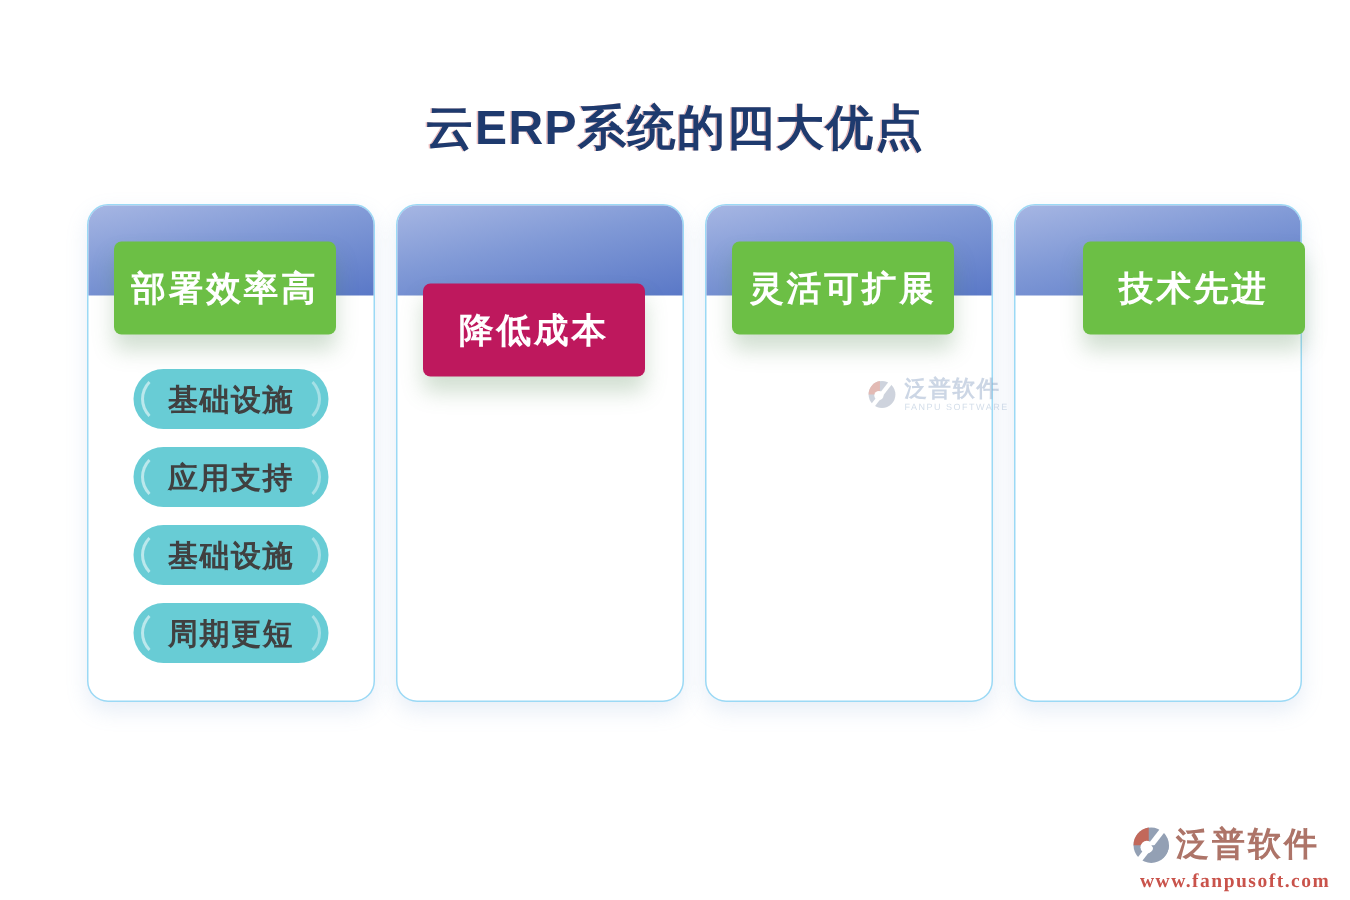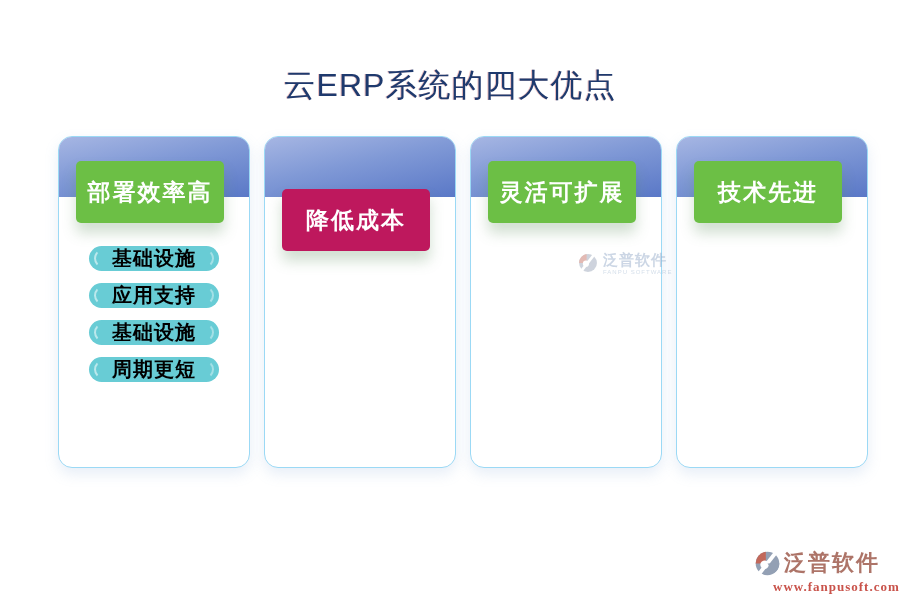--- a/index.html
+++ b/index.html
@@ -2,21 +2,21 @@
 <html><head>
 <meta charset="utf-8">
 <style>
   html,body { margin:0; padding:0; }
   body {
     width:900px; height:600px; background:#ffffff; position:relative;
     overflow:hidden; font-family:"Liberation Sans", sans-serif;
   }
   .title {
     position:absolute; top:64px; left:0; width:900px; text-align:center;
-    font-size:32px; font-weight:normal; color:#1e3a6e; letter-spacing:1px;
+    font-size:32px; font-weight:bold; color:#1e3a6e; letter-spacing:1px;
     text-shadow:-1px 0 0 rgba(195,70,70,0.35);
   }
   .cols {
     position:absolute; left:58px; top:136px; display:flex; gap:14px;
   }
   .card {
     width:190px; height:330px; background:#ffffff;
     border:1px solid #9bd9f5; border-radius:14px; position:relative;
     box-shadow:0 6px 14px rgba(120,160,210,0.18);
   }
@@ -28,21 +28,21 @@
     position:absolute; top:24px; left:17px; width:148px; height:62px;
     border-radius:5px; color:#ffffff; font-size:23px; font-weight:bold;
     display:flex; align-items:center; justify-content:center;
     letter-spacing:2px; box-shadow:0 10px 14px rgba(90,140,90,0.28);
   }
   .pills {
     position:absolute; top:109px; left:0; width:100%;
     display:flex; flex-direction:column; gap:12px; align-items:center;
   }
   .pill {
-    width:130px; height:25px; border-radius:21px; color:#000000;
+    width:130px; height:40px; border-radius:21px; color:#404040;
     font-size:20px; font-weight:bold; display:flex; align-items:center;
     justify-content:center; letter-spacing:1px; position:relative;
   }
   .pill::before {
     content:""; position:absolute; top:3px; bottom:3px; left:5px; right:5px;
     border-radius:18px; border:2px solid transparent;
     border-left-color:rgba(255,255,255,0.55);
     border-right-color:rgba(255,255,255,0.40);
   }
   .wm-center {
@@ -52,21 +52,21 @@
   .wm-center .txt { display:flex; flex-direction:column; line-height:1; }
   .wm-center .brand { font-size:15px; font-weight:bold; color:#8fa6c6; letter-spacing:1px; }
   .wm-center .sub { font-size:6px; color:#9fb6d0; letter-spacing:1px; margin-top:2px; }
   .wm-bottom { position:absolute; left:754px; top:548px; }
   .wm-bottom .row { display:flex; align-items:center; gap:3px; }
   .wm-bottom .brand {
     font-size:22px; font-weight:bold; color:#ad7468; letter-spacing:2px;
   }
   .wm-bottom .url {
     font-size:13px; font-weight:bold; color:#c9534b; letter-spacing:1px;
-    font-family:"Liberation Serif", serif; margin-top:1px; margin-left:19px;
+    font-family:"Liberation Serif", serif; margin-top:1px; margin-left:6px;
   }
   .logo { display:inline-block; }
 </style>
 </head>
 <body>
 
 <div class="title">云ERP系统的四大优点</div>
 
 <div class="cols">
 
@@ -86,21 +86,21 @@
     <div class="ghead" style="background-color: #be185d; margin-top: 28px;">降低成本</div>
   </div>
 
   <div class="card">
     <div class="band"></div>
     <div class="ghead" style="background-color: rgb(108, 191, 69);">灵活可扩展</div>
   </div>
 
   <div class="card">
     <div class="band"></div>
-    <div class="ghead" style="background-color: rgb(108, 191, 69);">技术先进</div>
+    <div class="ghead" style="background-color: rgb(108, 191, 69); margin-left: 28px;">技术先进</div>
   </div>
 
 </div>
 
 <div class="wm-center">
   <svg class="logo" width="22" height="22" viewBox="0 0 32 32">
     <circle cx="16" cy="16" r="13" fill="#93a0b4"></circle>
     <path d="M3 16 A13 13 0 0 1 14 3 L14 16 Z" fill="#c2685a"></path>
     <rect x="13.5" y="1" width="4" height="30" fill="#ffffff" transform="rotate(38 16 16)"></rect>
     <circle cx="13" cy="17" r="4.5" fill="#ffffff"></circle>

